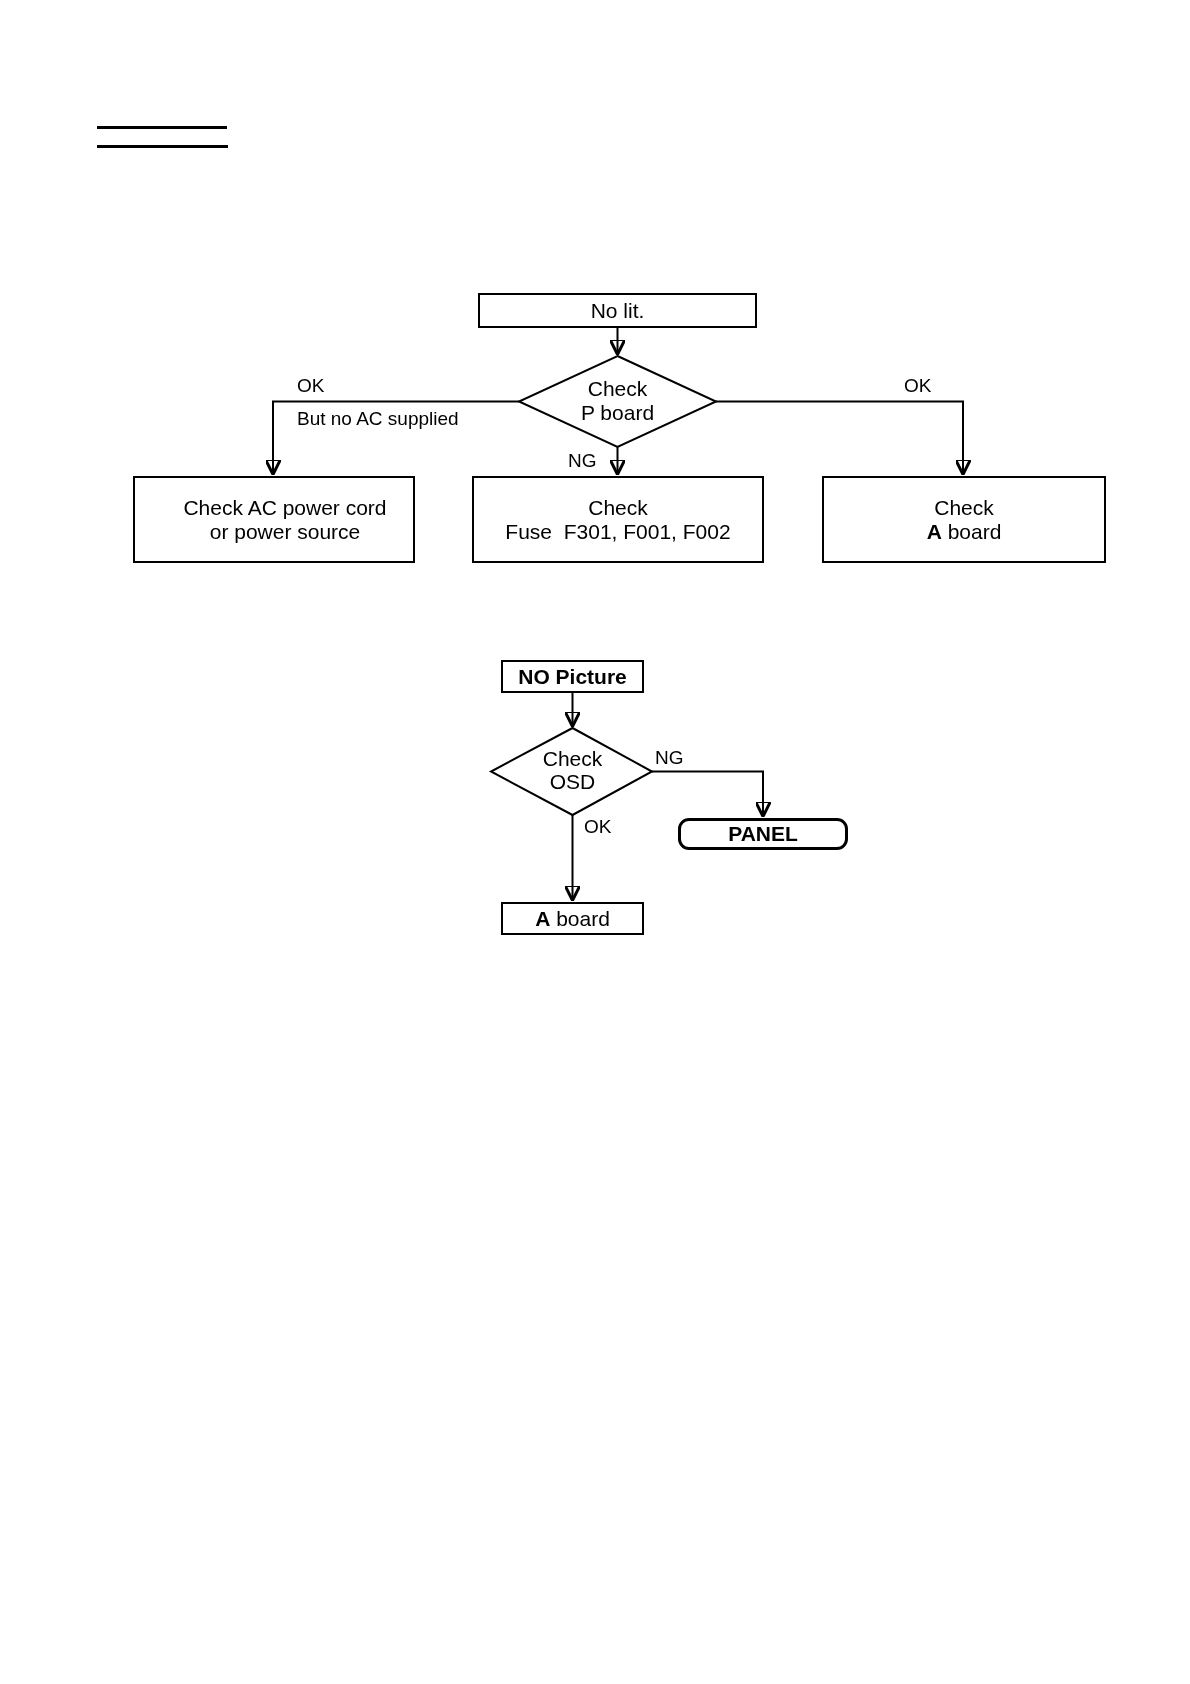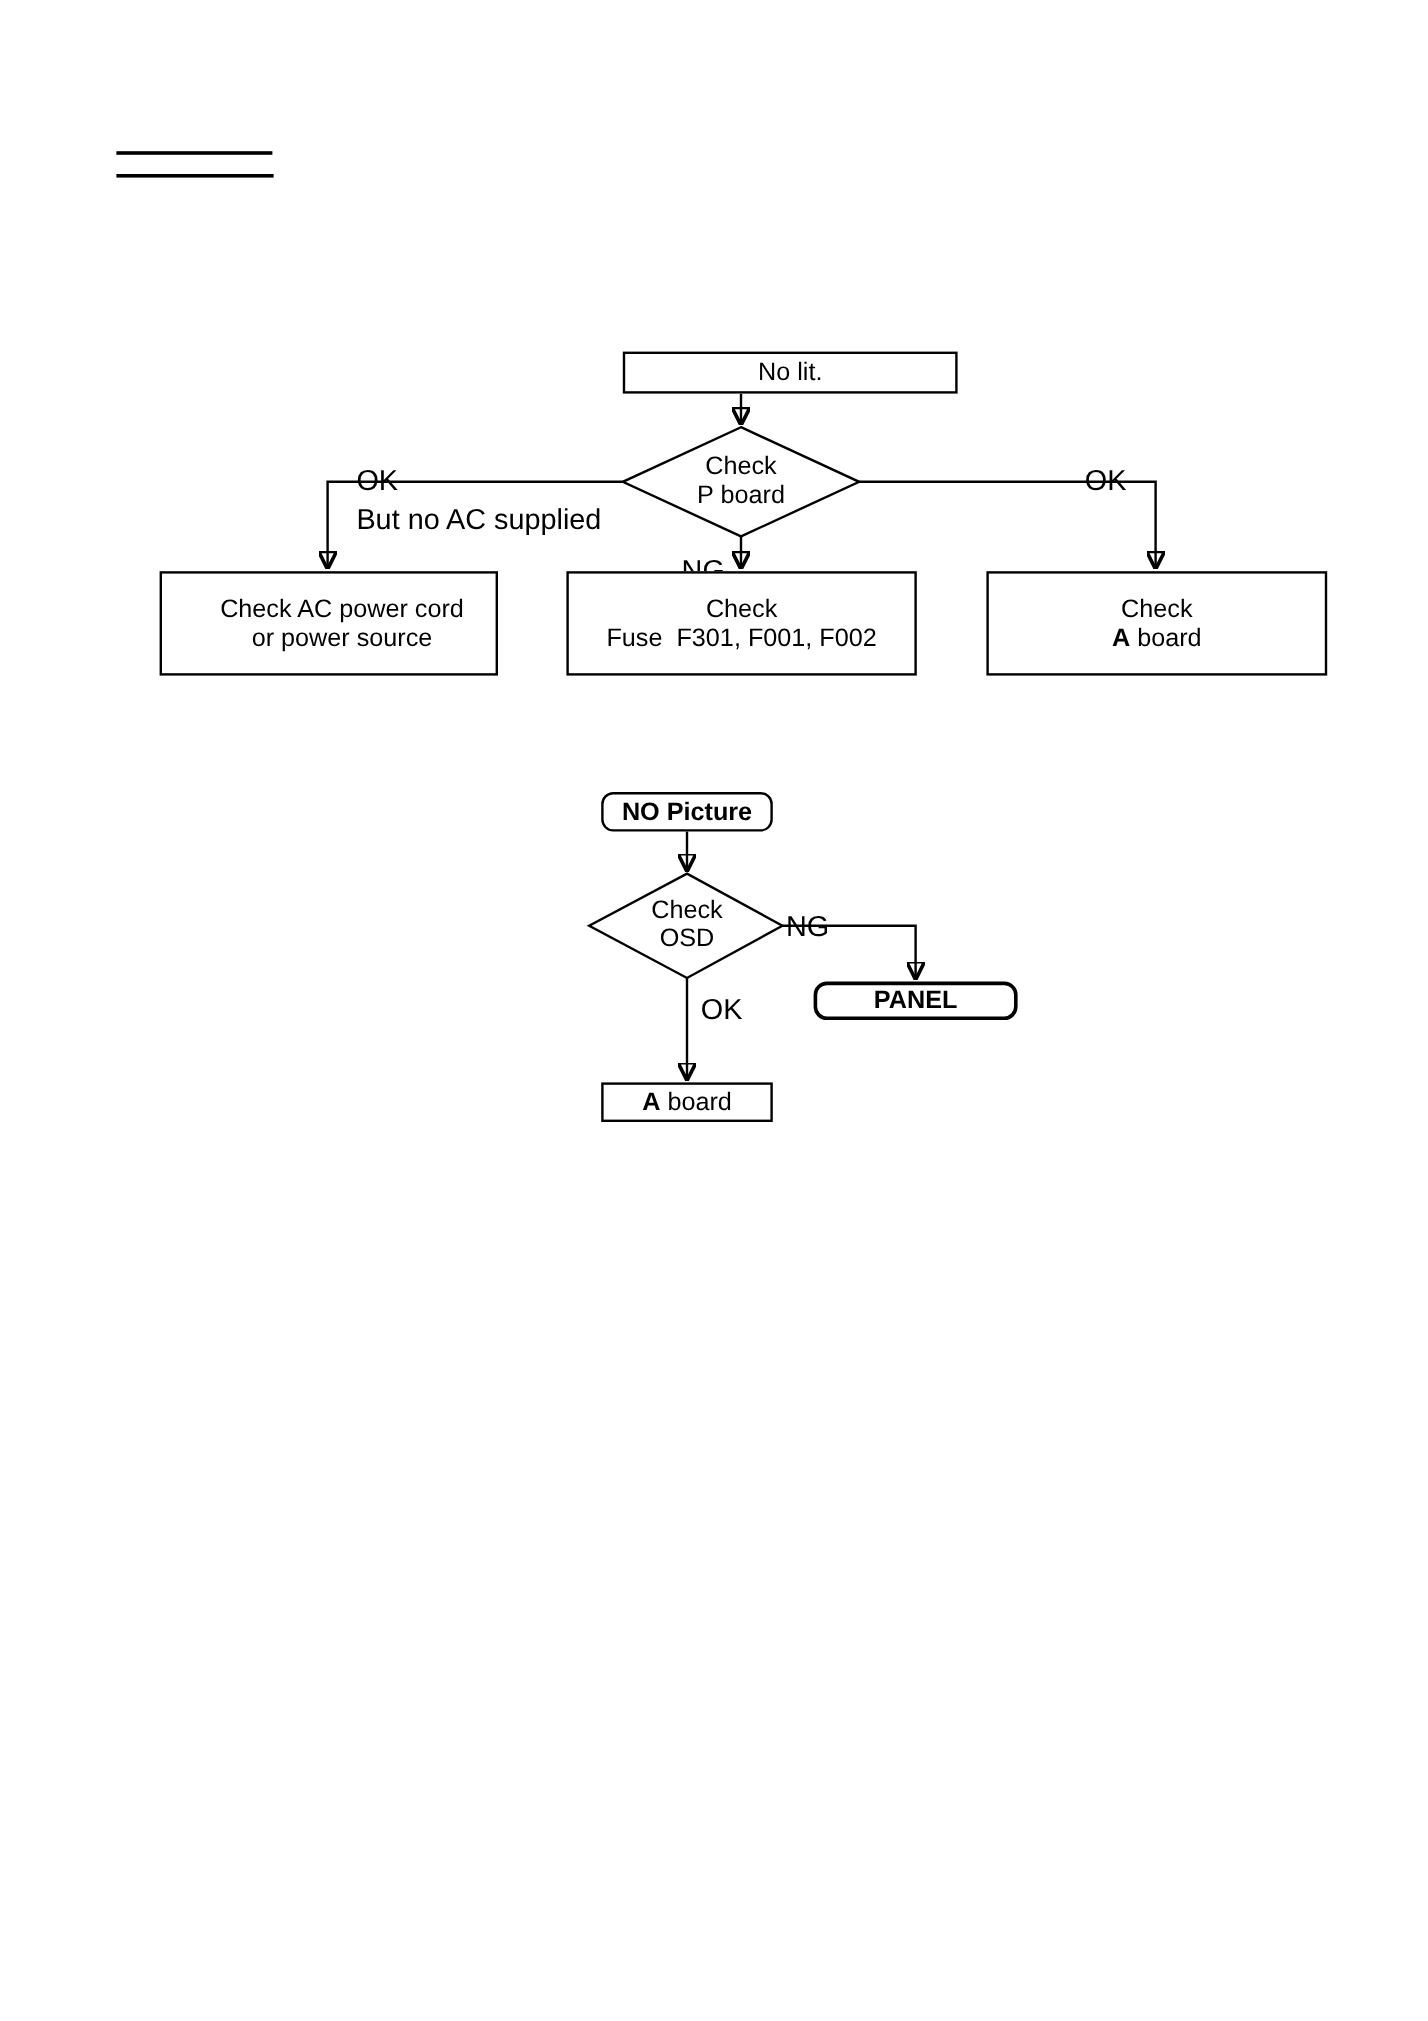--- a/index.html
+++ b/index.html
@@ -25,41 +25,41 @@
     background: #ffffff;
     box-sizing: border-box;
     display: flex;
     flex-direction: column;
     align-items: center;
     justify-content: center;
     text-align: center;
     font-size: 21px;
     line-height: 24px;
   }
-  .box-no-lit    { left: 478px; top: 293px; width: 279px; height: 35px; margin-left: 41px; }
+  .box-no-lit    { left: 478px; top: 293px; width: 279px; height: 35px; }
   .box-ac        { left: 133px; top: 476px; width: 282px; height: 87px; padding-left: 22px; }
   .box-fuse      { left: 472px; top: 476px; width: 292px; height: 87px; }
   .box-a1        { left: 822px; top: 476px; width: 284px; height: 87px; }
-  .box-nopic     { left: 501px; top: 660px; width: 143px; height: 33px; font-weight: bold; border-radius: 10px; }
+  .box-nopic     { left: 501px; top: 660px; width: 143px; height: 33px; font-weight: bold; }
   .box-panel     { left: 678px; top: 818px; width: 170px; height: 32px; font-weight: bold; border-width: 3px; border-radius: 11px; }
   .box-a2        { left: 501px; top: 902px; width: 143px; height: 33px; }
 
   .pre { white-space: pre; }
   .b   { font-weight: bold; }
 
   .dtext {
     position: absolute;
     text-align: center;
     font-size: 21px;
     line-height: 24px;
   }
   .dtext-1 { left: 519px; top: 377px; width: 197px; }
   .dtext-2 { left: 491px; top: 747px; width: 163px; line-height: 23px; }
 
-  .lbl { position: absolute; font-size: 24px; line-height: 22px; white-space: pre; margin-top: 15px; }
+  .lbl { position: absolute; font-size: 19px; line-height: 22px; white-space: pre; }
   .lbl-ok-left   { left: 297px; top: 375px; }
   .lbl-butnoac   { left: 297px; top: 408px; }
   .lbl-ng-1      { left: 568px; top: 450px; }
   .lbl-ok-right  { left: 904px; top: 375px; }
   .lbl-ng-2      { left: 655px; top: 747px; }
   .lbl-ok-2      { left: 584px; top: 816px; }
 </style>
 </head>
 <body>
 

